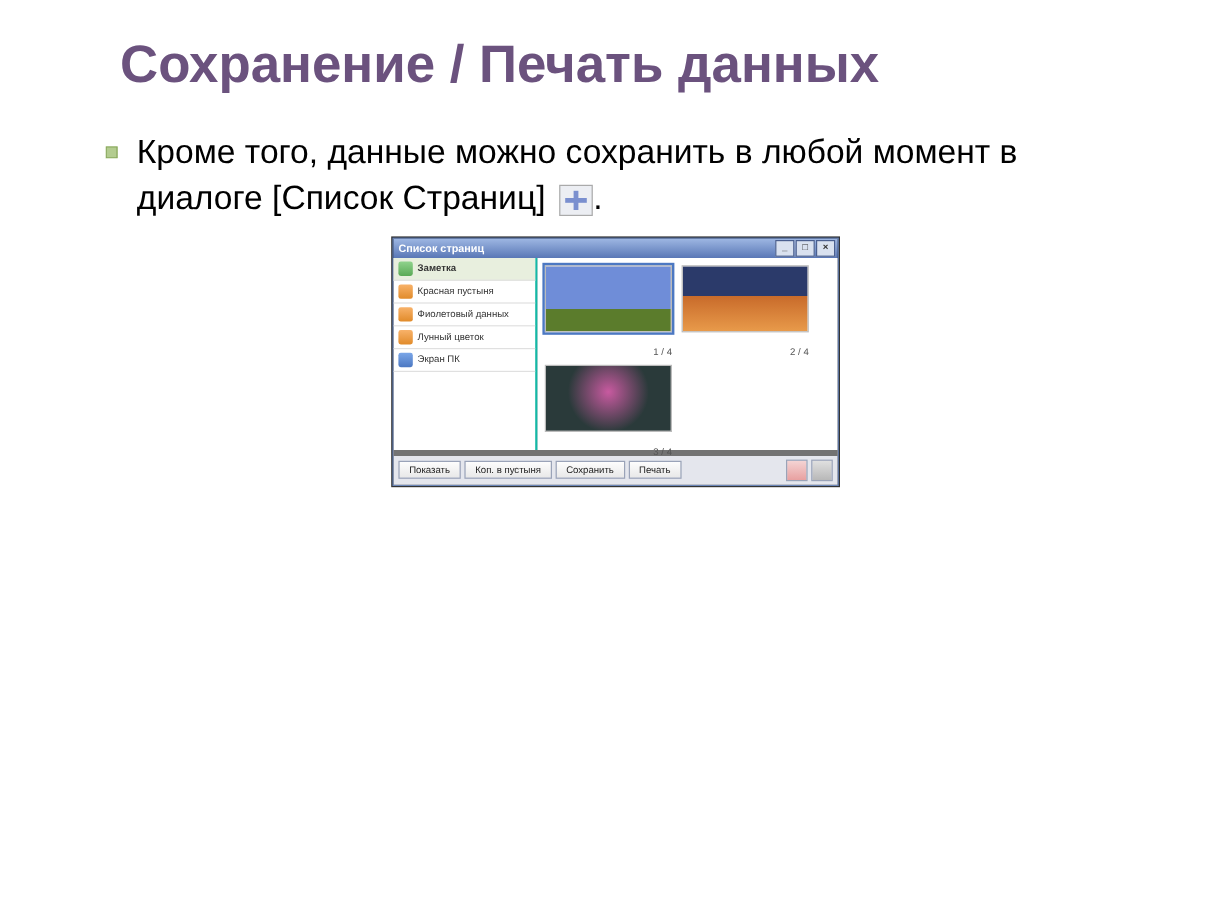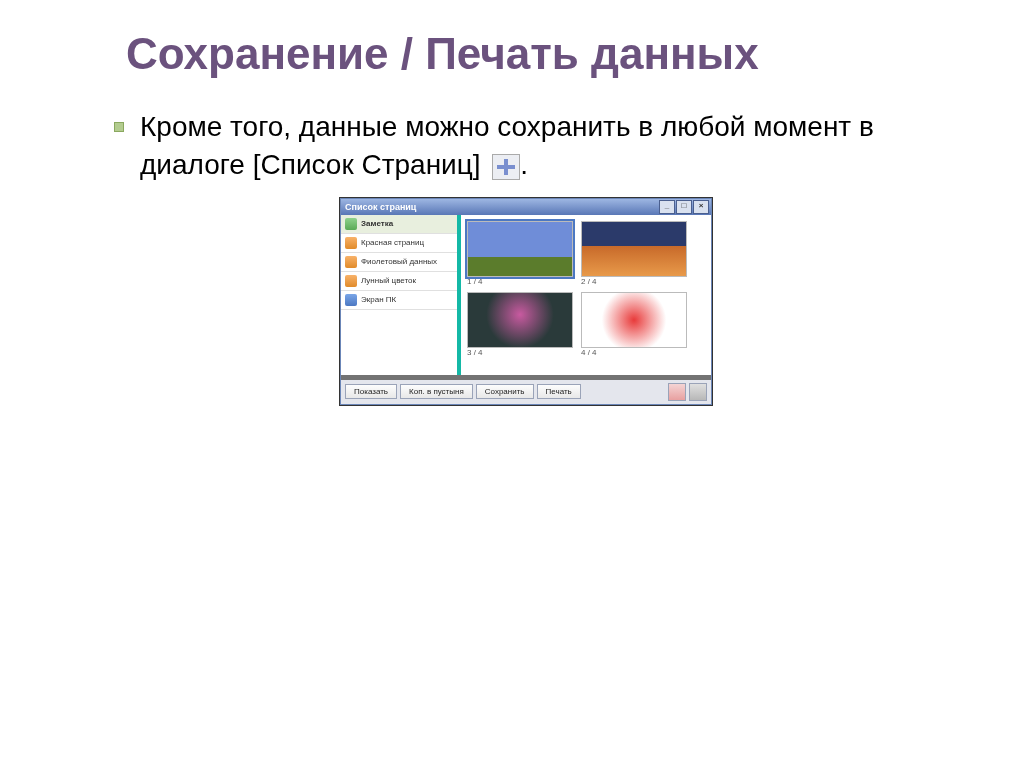--- a/index.html
+++ b/index.html
@@ -8,21 +8,21 @@
     width: 1024px;
     height: 767px;
     font-family: Arial, "Helvetica Neue", sans-serif;
     background: #fff;
     overflow: hidden;
   }
   .slide {
     width: 100%;
     height: 100%;
     box-sizing: border-box;
-    padding: 20px 70px 20px 96px;
+    padding: 20px 70px 20px 70px;
   }
   .title {
     color: #6b527e;
     font-size: 44px;
     font-weight: bold;
     line-height: 1.1;
     margin: 10px 0 30px 30px;
   }
   ul.main-list {
     list-style: none;
@@ -104,21 +104,21 @@
     text-align: center;
     color: #333;
   }
   .dlg-body {
     display: flex;
     height: 160px;
   }
   .dlg-side {
     width: 120px;
     background: #fff;
-    border-right: 4px solid #14b8a6;
+    border-right: 2px solid #14b8a6;
     box-sizing: border-box;
   }
   .side-item {
     display: flex;
     align-items: center;
     height: 18px;
     border-bottom: 1px solid #e0e0e0;
     padding: 0 4px;
     font-size: 8px;
     color: #333;
@@ -149,24 +149,24 @@
   .thumb .pic {
     width: 100%;
     height: 56px;
     border: 1px solid #bbb;
     box-sizing: border-box;
   }
   .thumb.sel .pic {
     outline: 2px solid #4c78c2;
   }
   .thumb .cap {
-    text-align: left;
+    text-align: right;
     font-size: 8px;
     color: #555;
-    margin-top: 0;
+    margin-top: 12px;
   }
   .pic-sky { background: linear-gradient(#6f8dd8 0%,#6f8dd8 65%,#5b7c2c 65%,#5b7c2c 100%); }
   .pic-desert { background: linear-gradient(#2b3a6a 0%,#2b3a6a 45%,#c86a2a 45%,#e89a4a 100%); }
   .pic-flower1 { background: radial-gradient(circle at 50% 40%, #c85aa0 0%, #2a3a3a 55%, #2a3a3a 100%); }
   .pic-flower2 { background: radial-gradient(circle at 50% 50%, #e83a3a 0%, #fff 55%, #fff 100%); }
   .dlg-footer {
     background: #e4e6ed;
     border-top: 5px solid #737373;
     padding: 3px 4px;
     display: flex;
@@ -212,21 +212,21 @@
         <span class="dlg-winbtn">×</span>
       </div>
       <div class="dlg-body">
         <div class="dlg-side">
           <div class="side-item sel">
             <span class="tiny-icon ic-green"></span>
             <span>Заметка</span>
           </div>
           <div class="side-item">
             <span class="tiny-icon ic-orange"></span>
-            <span>Красная страниц</span>
+            <span>Красная пустыня</span>
           </div>
           <div class="side-item">
             <span class="tiny-icon ic-orange"></span>
             <span>Фиолетовый данных</span>
           </div>
           <div class="side-item">
             <span class="tiny-icon ic-orange"></span>
             <span>Лунный цветок</span>
           </div>
           <div class="side-item">
@@ -239,24 +239,20 @@
             <div class="pic pic-sky"></div>
             <div class="cap">1 / 4</div>
           </div>
           <div class="thumb">
             <div class="pic pic-desert"></div>
             <div class="cap">2 / 4</div>
           </div>
           <div class="thumb">
             <div class="pic pic-flower1"></div>
             <div class="cap">3 / 4</div>
-          </div>
-          <div class="thumb">
-            <div class="pic pic-flower2"></div>
-            <div class="cap">4 / 4</div>
           </div>
         </div>
       </div>
       <div class="dlg-footer">
         <button class="dlg-btn">Показать</button>
         <button class="dlg-btn">Коп. в пустыня</button>
         <button class="dlg-btn">Сохранить</button>
         <button class="dlg-btn">Печать</button>
         <span class="spacer"></span>
         <span class="foot-ico a"></span>

